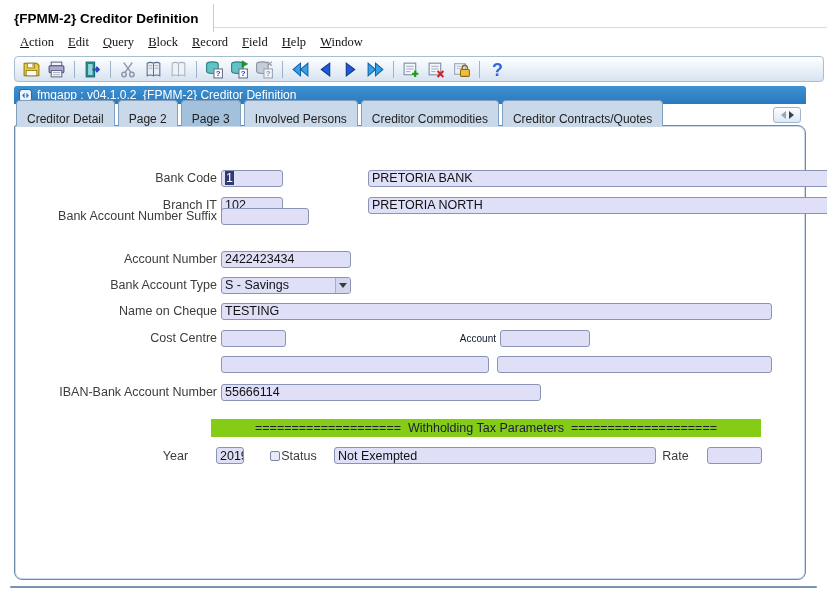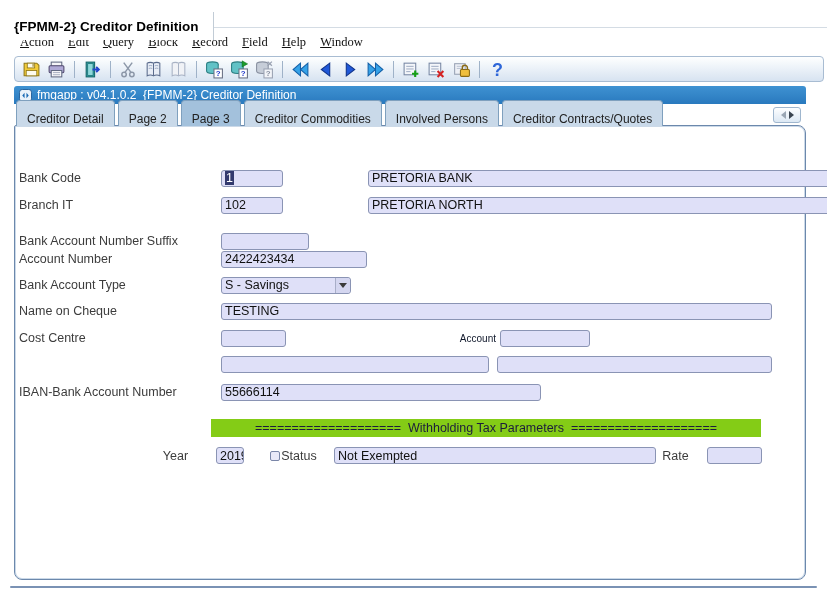--- a/index.html
+++ b/index.html
@@ -7,21 +7,21 @@
   body {
     width:827px; height:601px; overflow:hidden;
     background:#fff;
     font-family:"Liberation Sans", sans-serif;
     color:#1a1a1a;
   }
   
   .browser-strip { height:28px; position:relative; background:#fff; }
   .browser-strip::after { content:""; position:absolute; left:0; right:0; bottom:0; height:1px; background:#d4dce4; }
   .browser-tab {
-    position:absolute; left:0; top:12px; height:28px; z-index:2;
+    position:absolute; left:0; top:4px; height:28px; z-index:2;
     display:flex; align-items:center; padding:0 14px;
     background:#fff; border-right:1px solid #c2ccd6;
     font-weight:700; font-size:13.5px; color:#000;
   }
   
   .menu-bar { display:flex; gap:14px; padding:7px 0 5px 20px; font-size:12.5px; color:#111; }
   .menu-item { display:inline-block; cursor:default;font-family:Liberation Serif, serif; }
   .menu-item::first-letter { text-decoration:underline; }
   
   .toolbar {
@@ -58,21 +58,21 @@
   .tri-l { width:0; height:0; border-top:4px solid transparent; border-bottom:4px solid transparent; border-right:5px solid #9aa6b4; }
   .tri-r { width:0; height:0; border-top:4px solid transparent; border-bottom:4px solid transparent; border-left:5px solid #3a4450; }
   .content {
     position:relative; height:455px; background:#fff;
     border:1px solid #6c88ac; border-radius:2px 8px 8px 8px;
     box-shadow: inset 0 0 0 1px #cbd9e8;
   }
   .bottom-rule { margin:6px 10px 0 10px; height:2px; background:#7a92b4; border-radius:1px; }
   
   .row { position:absolute; left:4px; display:flex; align-items:center; gap:4px; height:18px; }
-  .lbl { width:198px; text-align:left; font-size:12.5px; color:#3c3c3c; white-space:nowrap; }
+  .lbl { width:198px; text-align:right; font-size:12.5px; color:#3c3c3c; white-space:nowrap; }
   .lbl2 { width:206px; text-align:right; font-size:10px; color:#0f172a; white-space:nowrap; }
   .fld {
     height:17px; background:#dfe0f8; border:1px solid #8a94b4; border-radius:3px;
     font-size:12.5px; color:#111; display:flex; align-items:center;
     padding:0 3px; overflow:hidden; white-space:nowrap;
   }
   .sel { background:#333a6e; color:#fff; padding:0 1px; }
   .dropdown { padding-right:0; }
   .dd-btn { margin-left:auto; width:15px; align-self:stretch; border-left:1px solid #a8aec8; display:flex; align-items:center; justify-content:center; background:#d4d6f0; border-radius:0 2px 2px 0; }
   .dd-tri { width:0; height:0; border-left:4px solid transparent; border-right:4px solid transparent; border-top:5px solid #3a3a3a; }
@@ -247,24 +247,24 @@
     <div class="tab">
         <span>Creditor Detail</span>
       </div>
     <div class="tab">
         <span>Page 2</span>
       </div>
     <div class="tab active">
         <span>Page 3</span>
       </div>
     <div class="tab">
+        <span>Involved Persons</span>
+      </div>
+    <div class="tab">
         <span>Creditor Commodities</span>
-      </div>
-    <div class="tab">
-        <span>Involved Persons</span>
       </div>
     <div class="tab">
         <span>Creditor Contracts/Quotes</span>
       </div>
     <div class="tab-scroll">
       <span class="tri-l"></span>
       <span class="tri-r"></span>
     </div>
   </div>
 
@@ -283,30 +283,30 @@
     <div class="row" style="top:70px">
       <span class="lbl">Branch IT</span>
       <div class="fld" style="width:62px">
           <span>102</span>
         </div>
       <div class="fld" style="width:466px; margin-left:81px">
           <span>PRETORIA NORTH</span>
         </div>
     </div>
 
-    <div class="row" style="top:106px">
+    <div class="row" style="top:81px">
       <span class="lbl">Bank Account Number Suffix</span>
       <div class="fld" style="width:88px">
           <span></span>
         </div>
     </div>
 
     <div class="row" style="top:124px">
       <span class="lbl">Account Number</span>
-      <div class="fld" style="width:146px">
+      <div class="fld" style="width:130px">
           <span>2422423434</span>
         </div>
     </div>
 
     <div class="row" style="top:150px">
       <span class="lbl">Bank Account Type</span>
       <div class="fld dropdown" style="width:130px">
         <span>S - Savings</span>
         <span class="dd-btn">
             <span class="dd-tri"></span>

